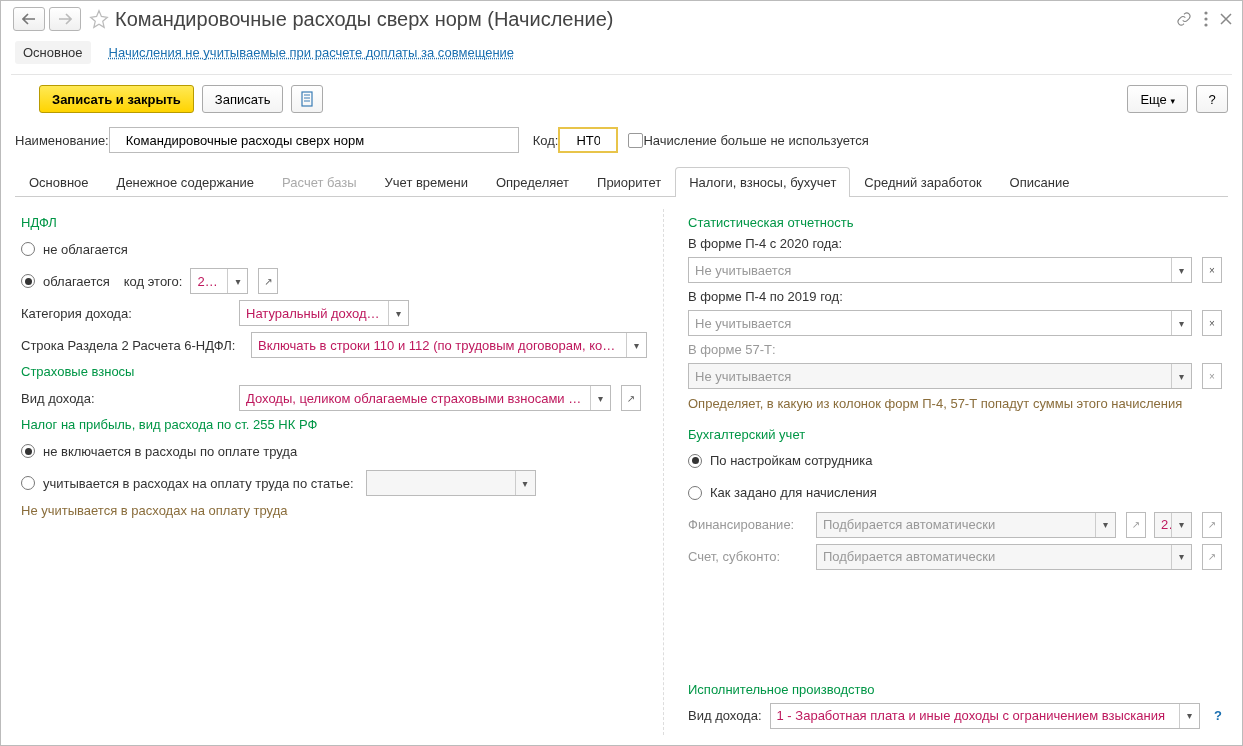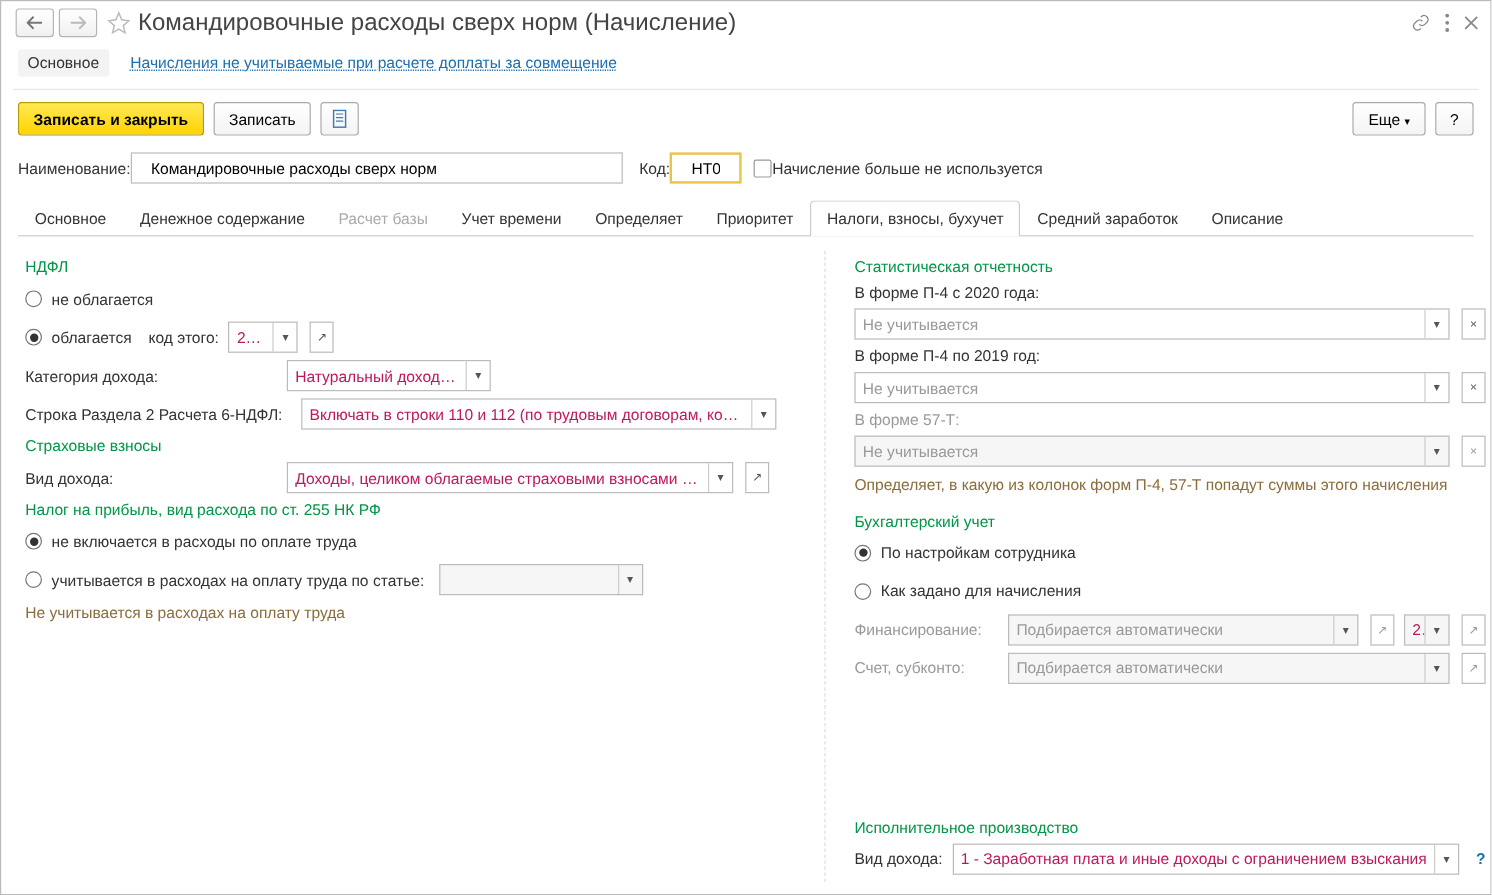--- a/index.html
+++ b/index.html
@@ -10,35 +10,35 @@
   .nav-btn { width:32px; height:24px; border:1px solid #b5b5b5; background:linear-gradient(#fff,#f0f0f0); border-radius:3px; display:flex; align-items:center; justify-content:center; cursor:pointer; color:#666; }
   .star-icon { width:20px; height:20px; margin-right:6px; color:#bbb; }
   .page-title { font-size:20px; color:#444; flex:1; }
   .titlebar-actions { display:flex; align-items:center; gap:12px; color:#888; }
   .titlebar-actions span, .titlebar-actions div { cursor:pointer; }
   .subnav { display:flex; gap:18px; padding:4px 14px 10px; align-items:center; }
   .subnav-item { color:#333; cursor:pointer; }
   .subnav-item.active { background:#f3f3f3; padding:4px 8px; border-radius:3px; }
   .subnav-link { color:#1a6fb0; text-decoration:underline dotted; cursor:pointer; }
   .divider { border-top:1px solid #e5e5e5; margin:0 10px 0; }
-  .toolbar { display:flex; align-items:center; padding:10px 14px; gap:8px; }
+  .toolbar { display:flex; align-items:center; padding:10px 14px; gap:8px;margin-left:24px; }
   .btn { height:28px; padding:0 12px; border:1px solid #aaa; background:linear-gradient(#fff,#f4f4f4); border-radius:3px; cursor:pointer; font-size:13px; }
   .btn.primary { background:linear-gradient(#ffe955,#ffd400); border-color:#b89b00; font-weight:bold; }
   .btn.icon-only { width:32px; padding:0; display:flex; align-items:center; justify-content:center; }
   .toolbar-spacer { flex:1; }
   .form-row { display:flex; align-items:center; padding:4px 14px 10px; gap:0; }
   .label { color:#333; white-space:nowrap; }
   .input { height:26px; border:1px solid #bbb; padding:0 16px; font-size:13px; }
   .input.code { width:60px; text-align:left; border:2px solid #e8c44a; outline:none; }
   .checkbox { width:15px; height:15px; border:1px solid #999; border-radius:2px; display:inline-block; }
   .tabs { display:flex; border-bottom:1px solid #ccc; margin:4px 14px 0; }
   .tab { padding:7px 13px; border:1px solid transparent; border-bottom:none; cursor:pointer; border-radius:4px 4px 0 0; margin-bottom:-1px; color:#333; }
   .tab.disabled { color:#aaa; cursor:default; }
   .tab.active { border-color:#ccc; background:#fff; }
-  .tab-body { display:flex; padding:12px 20px; gap:40px; }
+  .tab-body { display:flex; padding:12px 20px; gap:16px; }
   .col { flex:1; }
   .col.left { flex:0 0 620px; }
   .col.right { flex:1; border-left:1px dashed #ddd; padding-left:24px; }
   .group-title { color:#009646; margin:6px 0 6px; }
   .radio-row, .field-row { display:flex; align-items:center; gap:8px; margin:6px 0; min-height:26px; }
   .radio { width:14px; height:14px; border:1px solid #777; border-radius:50%; display:inline-flex; align-items:center; justify-content:center; }
   .radio.checked::after { content:""; width:7px; height:7px; background:#333; border-radius:50%; }
   .select { height:26px; border:1px solid #bbb; display:flex; align-items:center; background:#fff; }
   .select .sel-text { flex:1; padding:0 6px; white-space:nowrap; overflow:hidden; text-overflow:ellipsis; color:#be185d; }
   .select .sel-text.placeholder { color:#999; }

